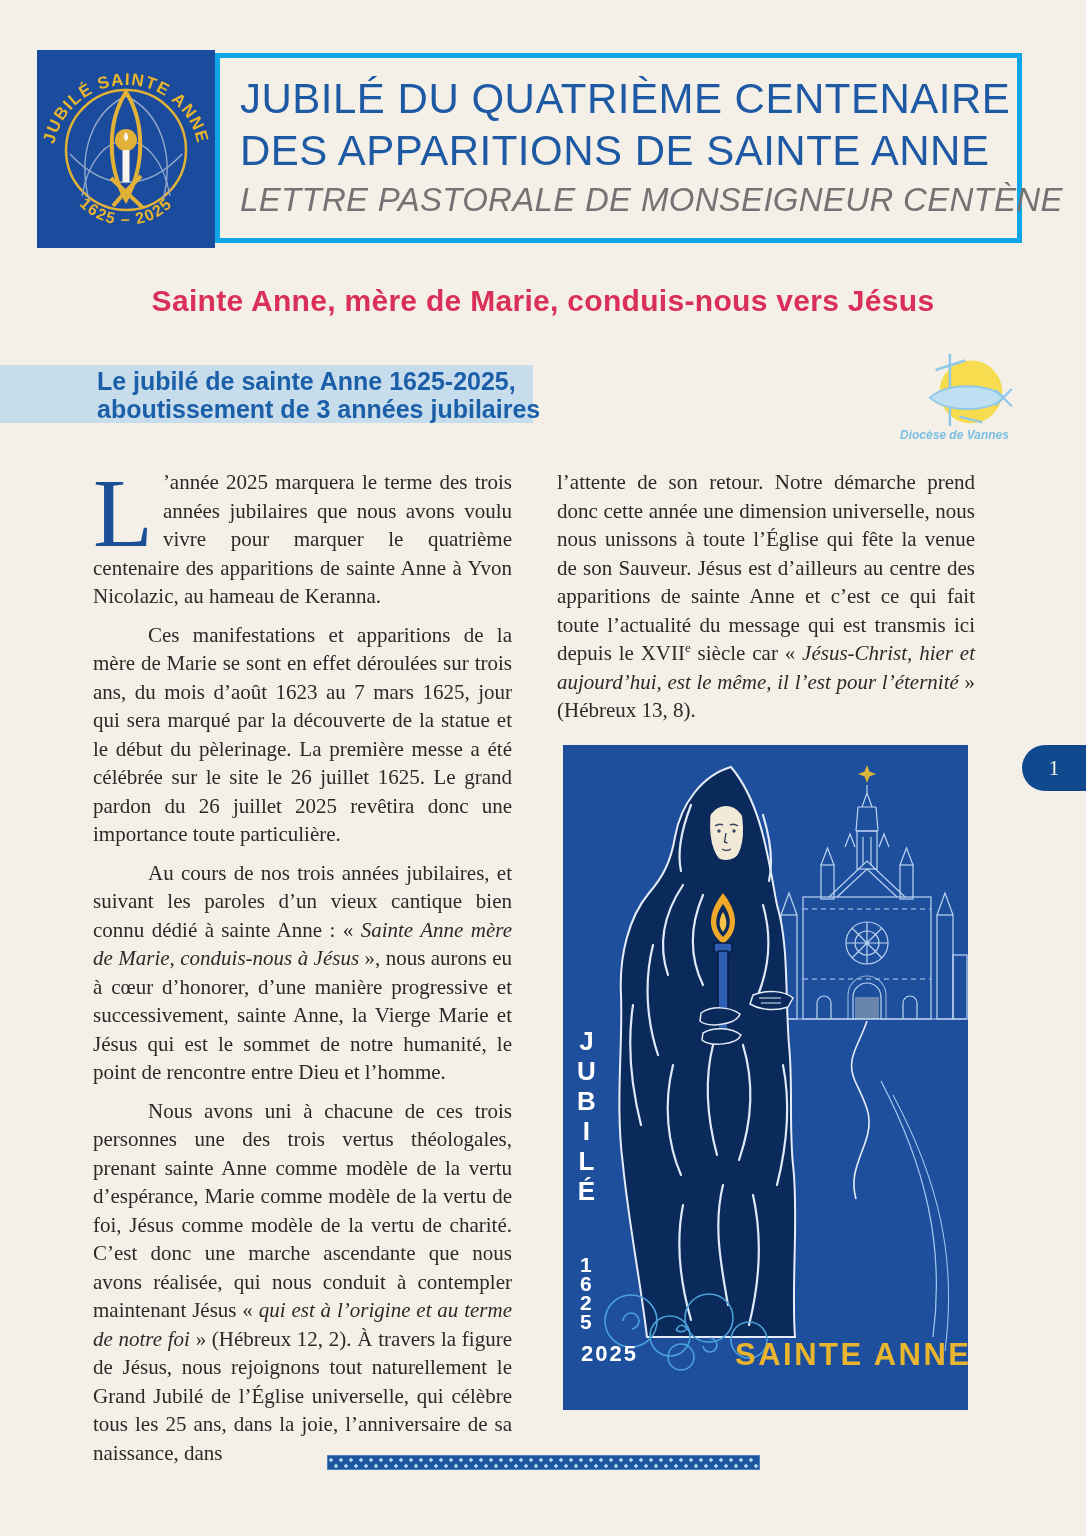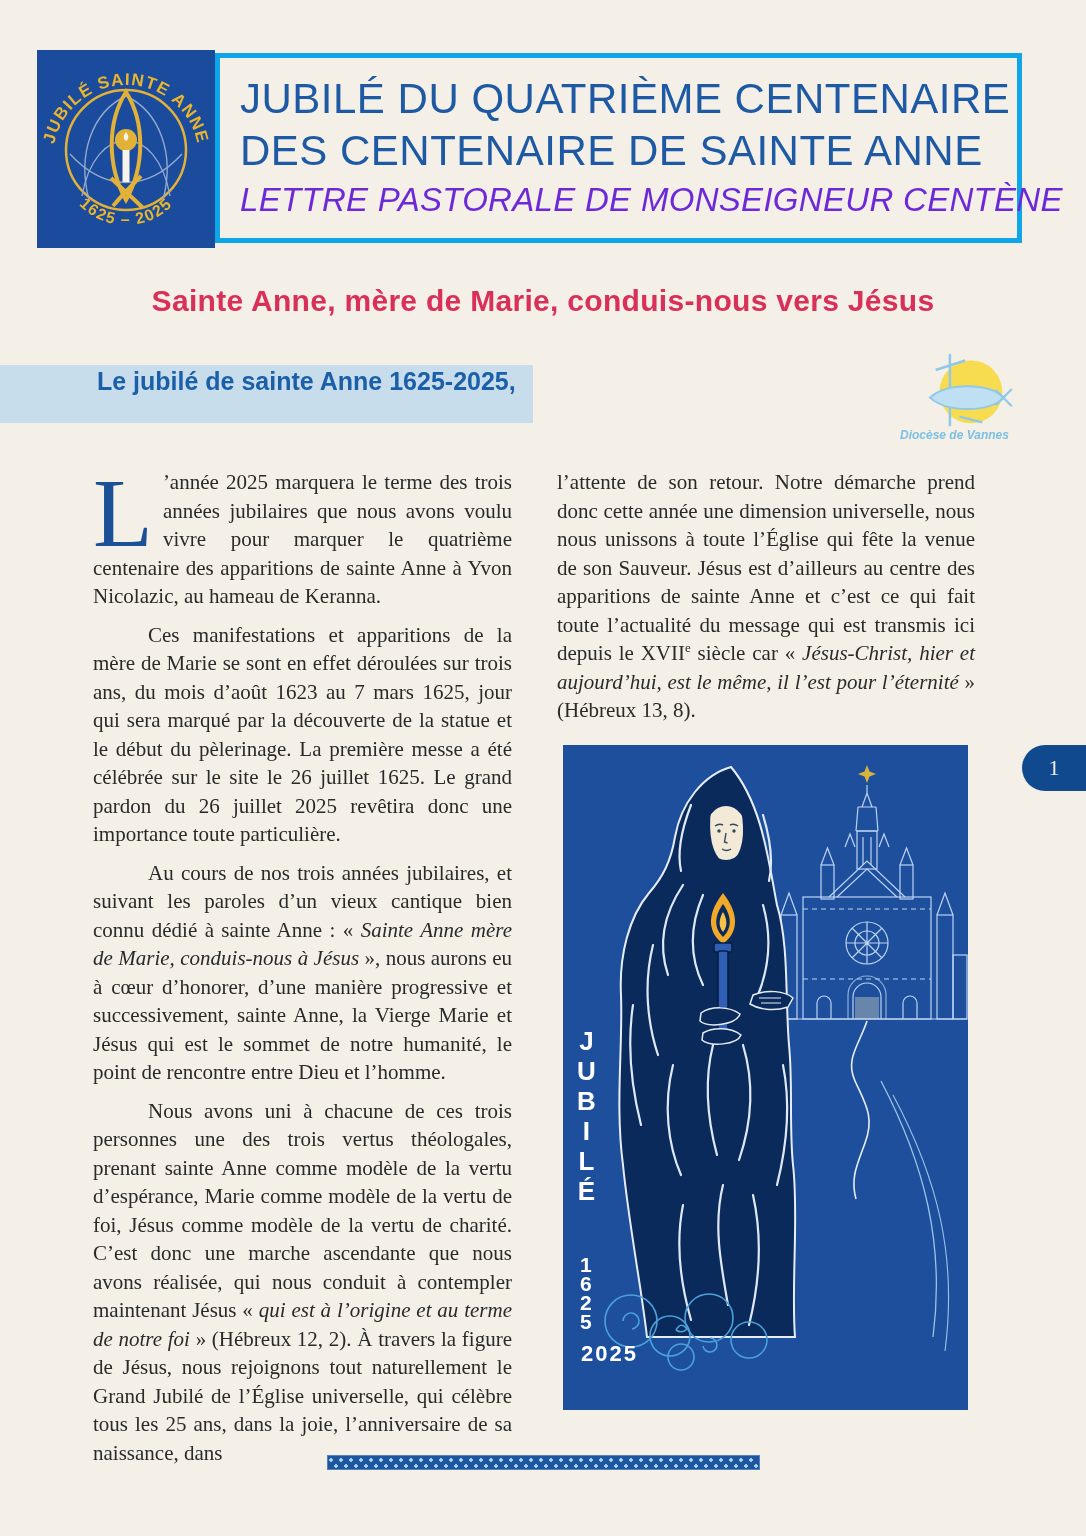--- a/index.html
+++ b/index.html
@@ -6,21 +6,21 @@
   #page{position:relative;width:1086px;height:1536px;background:#f4f0e7;overflow:hidden;
         font-family:"Liberation Sans",sans-serif;}
 
   
   .logo-box{position:absolute;left:37px;top:50px;width:178px;height:198px;background:#1a4b9c;}
   .logo-box svg{position:absolute;inset:0;}
   .title-box{position:absolute;left:215px;top:53px;width:807px;height:190px;border:5px solid #0ea5e9;
              box-sizing:border-box;display:flex;flex-direction:column;justify-content:center;
              padding-left:20px;gap:8px;}
   .title-line{font-size:42px;font-weight:500;color:#1e59a4;letter-spacing:.5px;line-height:1.05;white-space:nowrap;}
-  .title-sub{font-size:33px;font-style:italic;font-weight:500;color:#6d28d9;letter-spacing:.3px;white-space:nowrap;}
+  .title-sub{font-size:33px;font-style:italic;font-weight:500;color:#737373;letter-spacing:.3px;white-space:nowrap;}
 
   
   .tagline{position:absolute;left:63px;top:284px;width:960px;text-align:center;
            font-size:30px;font-weight:bold;color:#d92f58;letter-spacing:.3px;}
 
   
   .band{position:absolute;left:0;top:365px;width:533px;height:58px;background:#c7ddec;
         box-sizing:border-box;padding:2px 8px 11px 97px;}
   .band div{font-size:25px;font-weight:bold;color:#1b5fa9;line-height:28px;white-space:nowrap;}
 
@@ -93,28 +93,29 @@
         <textPath href="#lt" startOffset="50%" text-anchor="middle">JUBILÉ SAINTE ANNE</textPath>
       </text>
       <text font-family="Liberation Sans, sans-serif" font-size="16" font-weight="bold" fill="#e9b52e" letter-spacing="1.5">
         <textPath href="#lb" startOffset="50%" text-anchor="middle">1625 – 2025</textPath>
       </text>
     </svg>
   </div>
 
   <div class="title-box">
     <div class="title-line">JUBILÉ DU QUATRIÈME CENTENAIRE</div>
-    <div class="title-line">DES CENTENAIRE DE SAINTE ANNE</div>
+    <div class="title-line">DES APPARITIONS DE SAINTE ANNE</div>
     <div class="title-sub">LETTRE PASTORALE DE MONSEIGNEUR CENTÈNE</div>
   </div>
 
   <div class="tagline">Sainte Anne, mère de Marie, conduis-nous vers Jésus</div>
 
   <div class="band">
     <div>Le jubilé de sainte Anne 1625-2025,</div>
+    <div>aboutissement de 3 années jubilaires</div>
   </div>
 
   <svg class="diocese" viewBox="0 0 110 84">
     <circle cx="58" cy="44" r="33" fill="#f6dc4e"></circle>
     <g stroke="#90c8e9" stroke-width="2.6" fill="none">
       <line x1="36" y1="4" x2="36" y2="80"></line>
       <line x1="21" y1="21" x2="52" y2="11"></line>
       <line x1="46" y1="70" x2="70" y2="76"></line>
     </g>
     <path d="M15,50 C33,34 76,34 93,50 C76,66 33,66 15,50 Z" fill="#bfe0f2" stroke="#90c8e9" stroke-width="2"></path>
@@ -241,20 +242,21 @@
         <span>L</span>
         <span>É</span>
       </div>
     <div class="vstack v-years">
         <span>1</span>
         <span>6</span>
         <span>2</span>
         <span>5</span>
       </div>
     <div class="year-bottom">2025</div>
+    <div class="poster-caption">SAINTE ANNE</div>
   </div>
 
   <div class="page-pill">
     <span>1</span>
   </div>
 
   <div class="strip"></div>
 
 </div>
 

